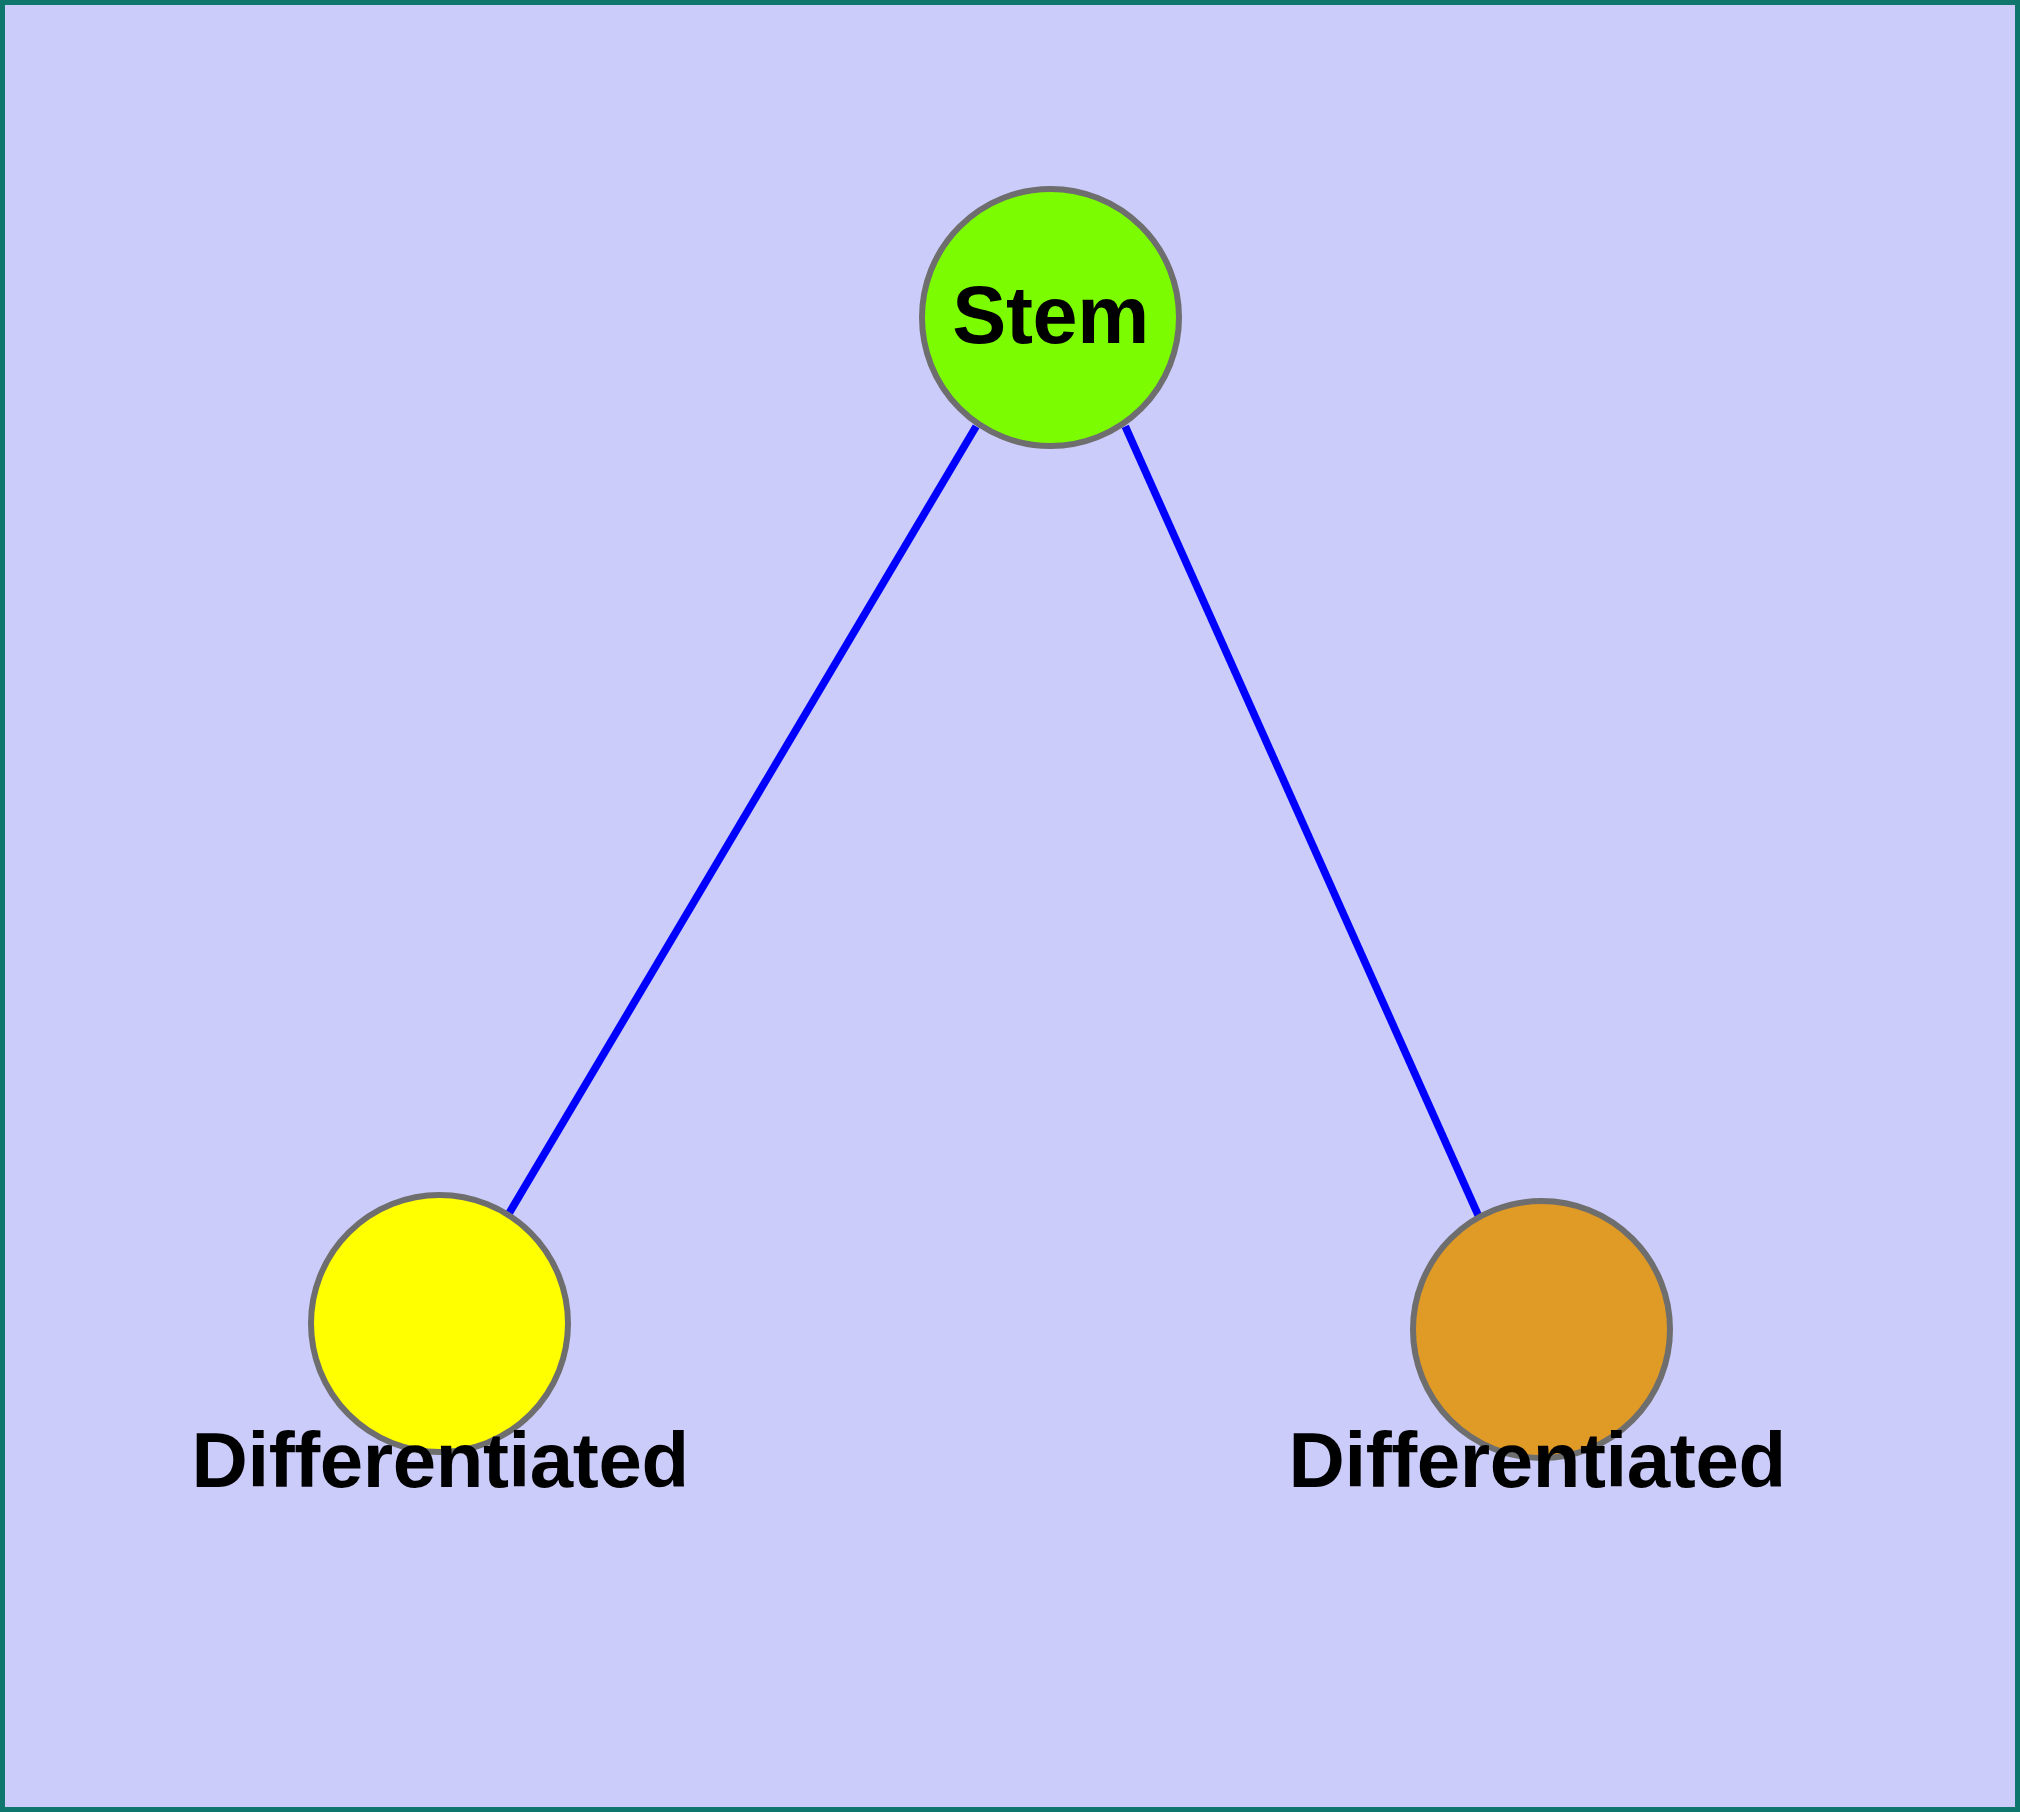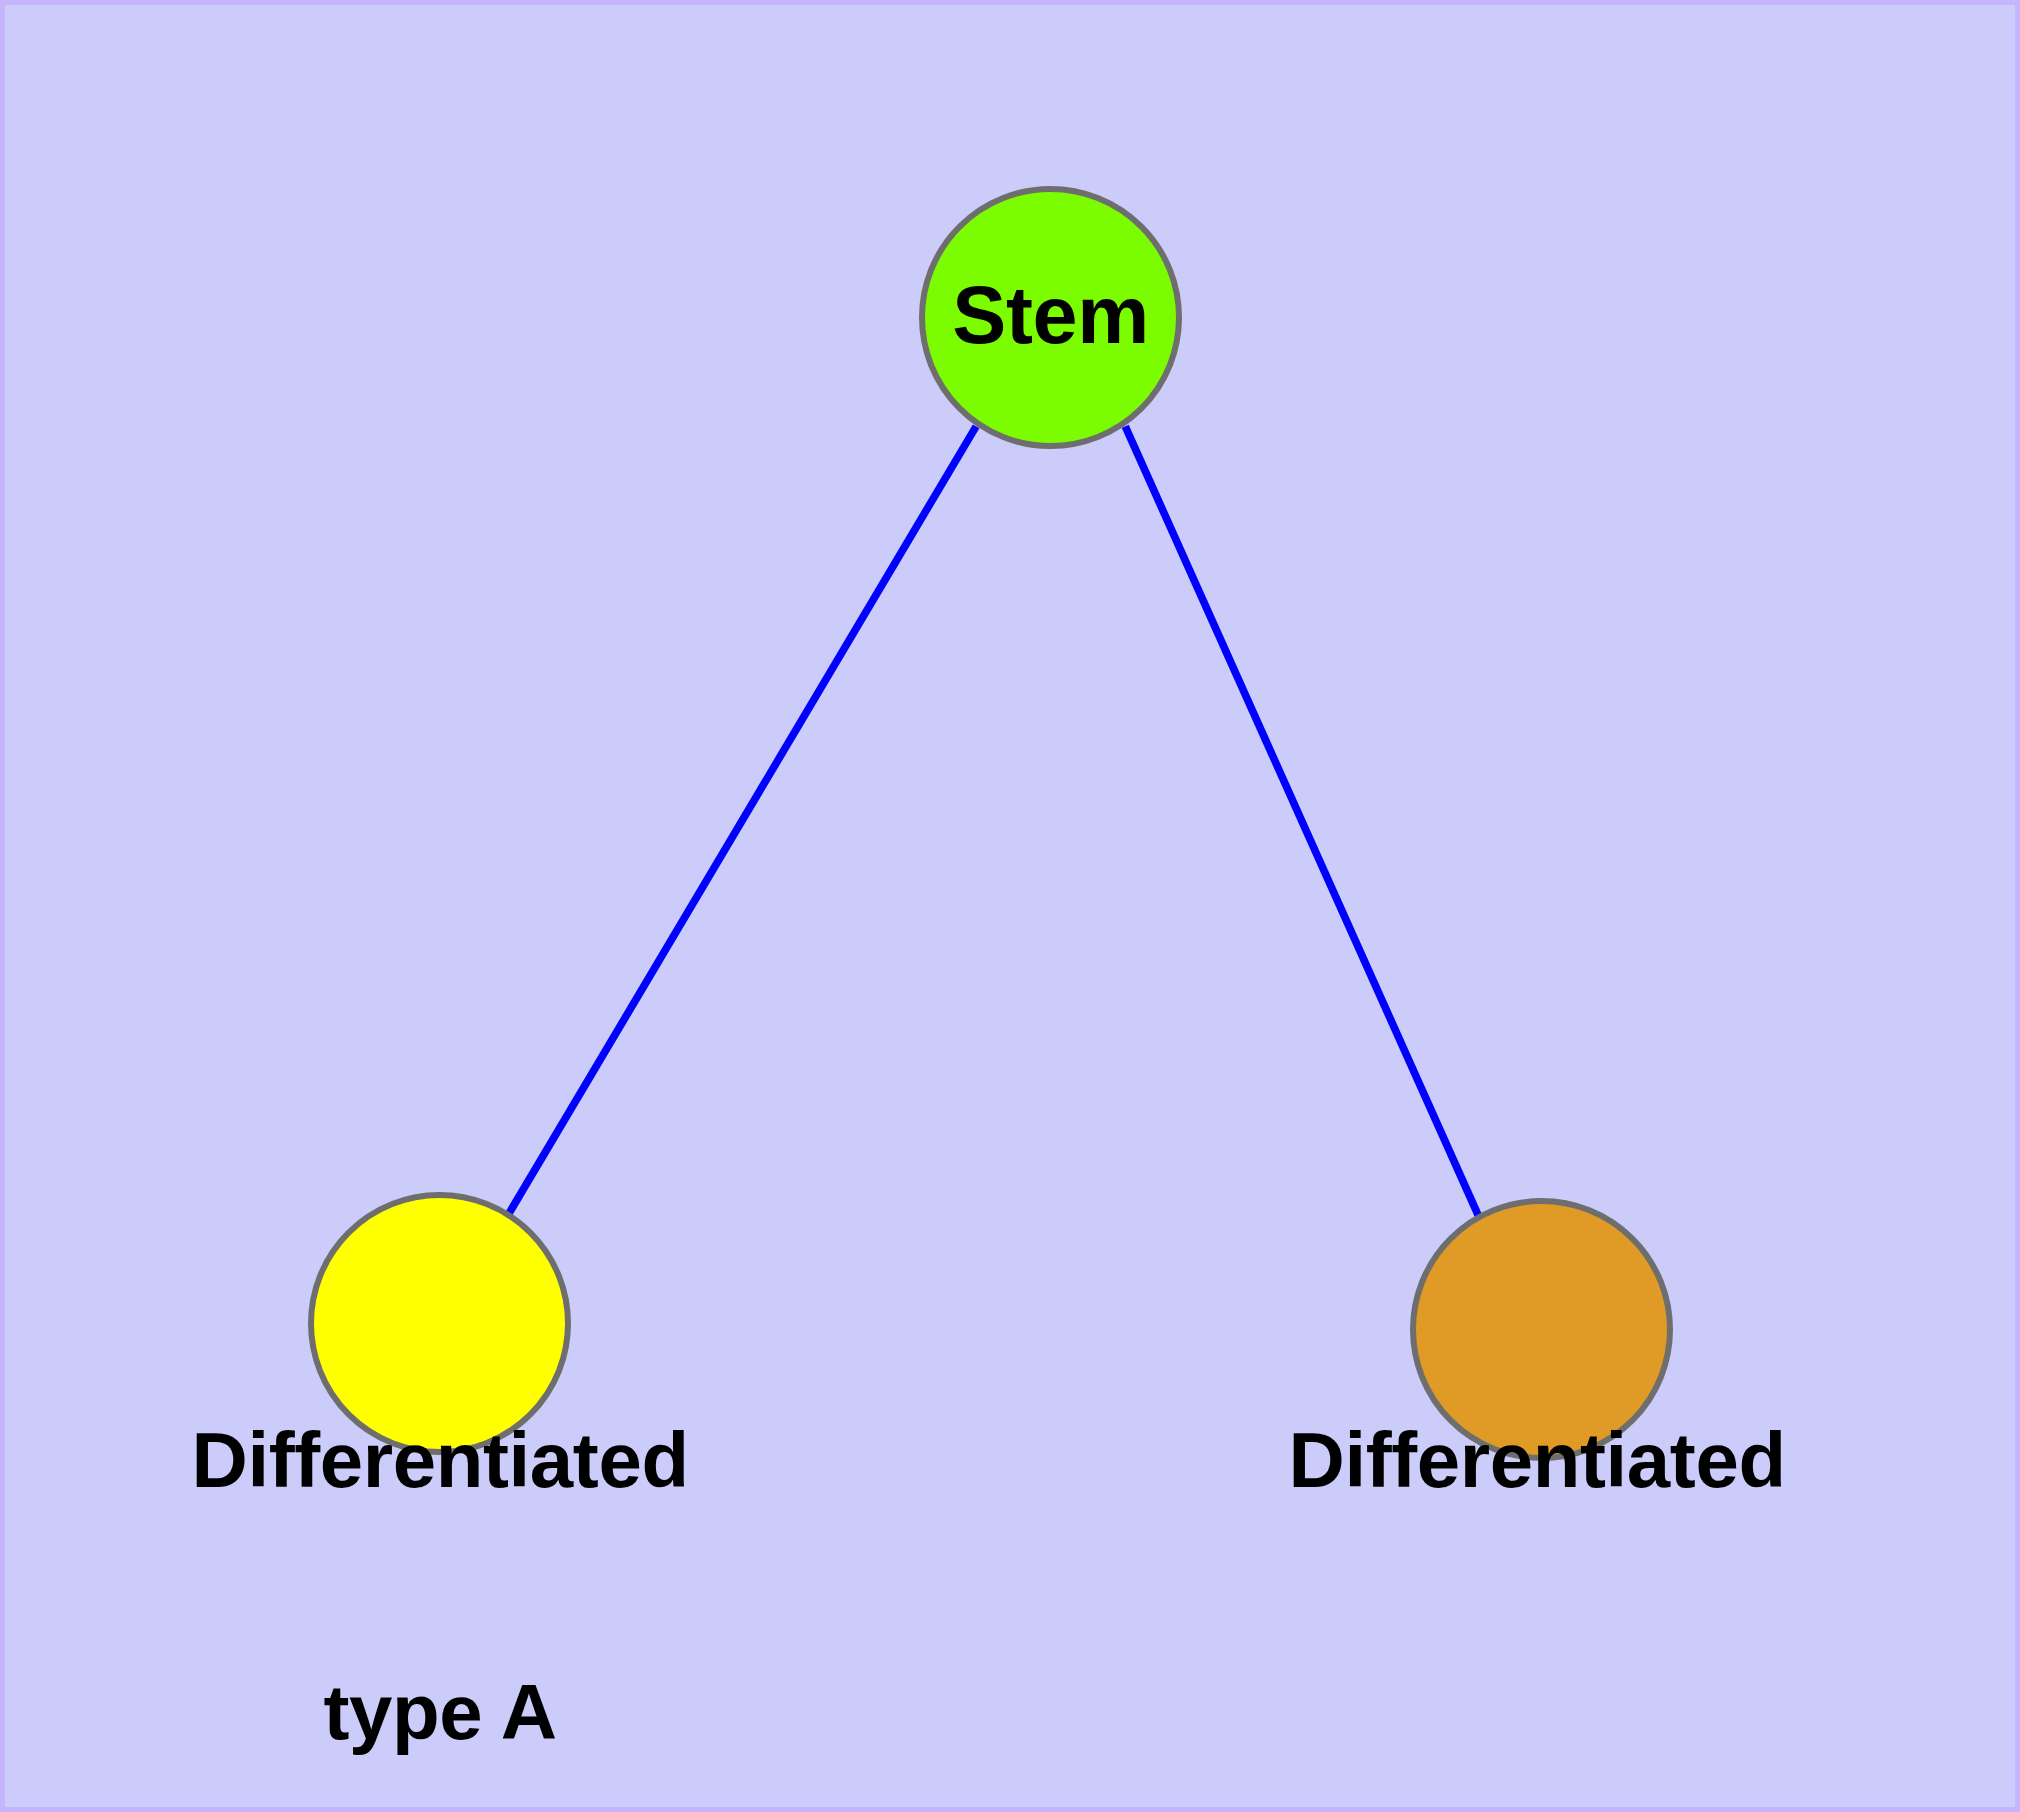--- a/index.html
+++ b/index.html
@@ -5,21 +5,21 @@
 <style>
   html, body {
     margin: 0;
     padding: 0;
     background: #ffffff;
   }
   #canvas {
     position: relative;
     width: 2021px;
     height: 1812px;
-    background: #c4b5fd;
+    background: #0f766e;
     overflow: hidden;
   }
   #graph-surface {
     position: absolute;
     left: 5.1px;
     top: 5.1px;
     width: 2010px;
     height: 1802px;
     background: #ccccfa;
   }
@@ -100,21 +100,20 @@
     </svg>
 
     <div class="node" id="node-stem"></div>
     <div class="node" id="node-diff-a"></div>
     <div class="node" id="node-diff-b"></div>
 
     <div class="node-label" id="label-stem">Stem</div>
 
     <div class="node-label" id="label-diff-a">
       <div>Differentiated</div>
-      <div>type A</div>
     </div>
 
     <div class="node-label" id="label-diff-b">
       <div>Differentiated</div>
     </div>
 
   </div>
 </div>
 
 

